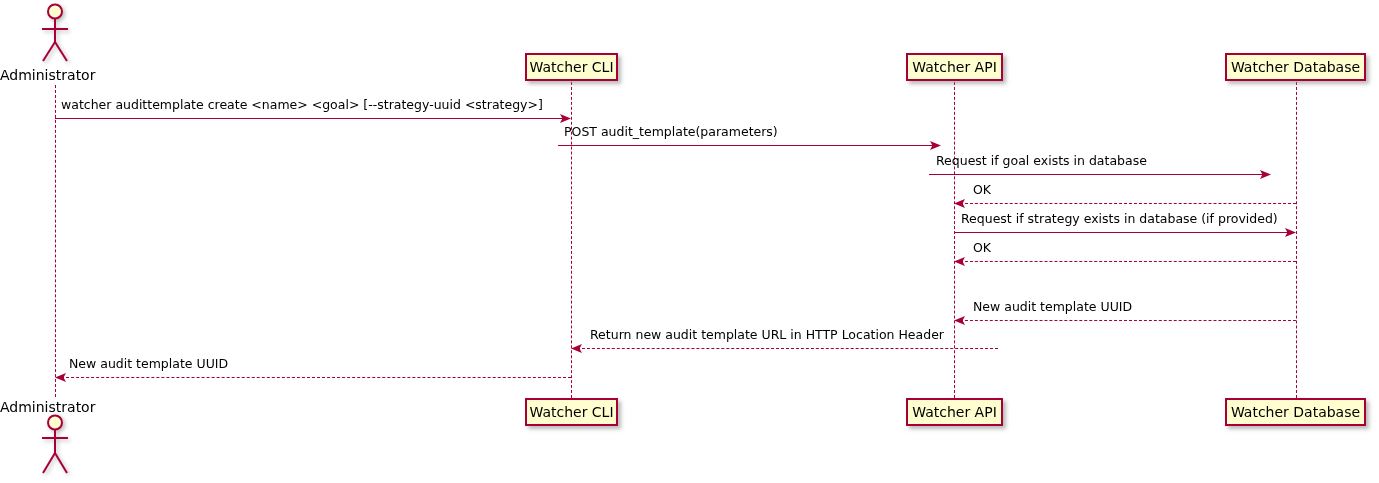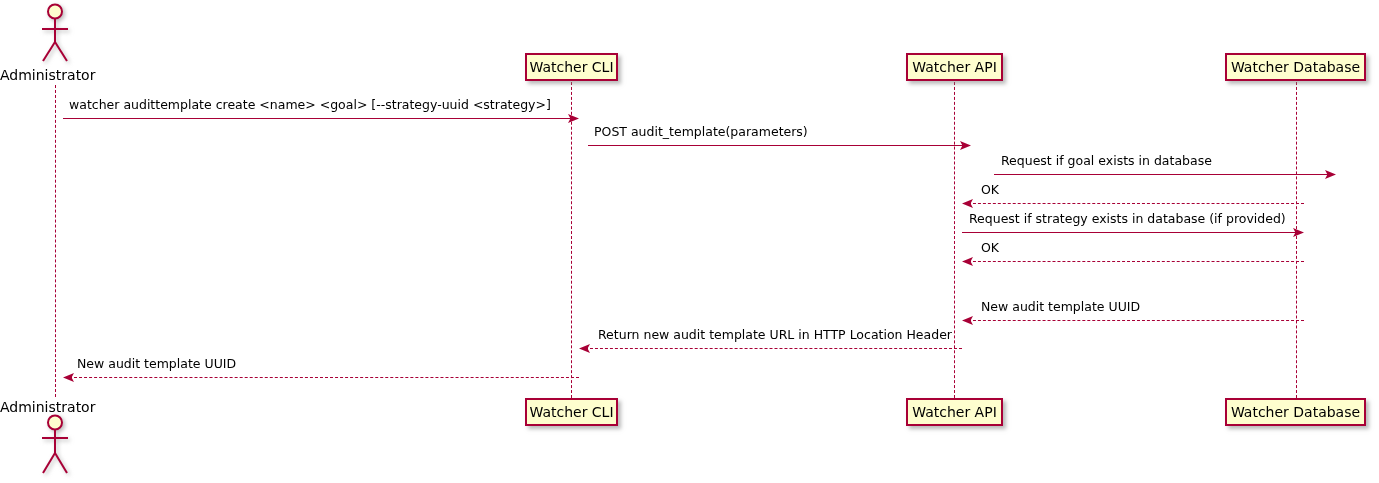--- a/index.html
+++ b/index.html
@@ -44,21 +44,20 @@
     font-size: 14px;
     white-space: nowrap;
   }
   .actor-svg {
     position: absolute;
     filter: drop-shadow(2.5px 2.5px 2px rgba(130,130,130,0.55));
   }
   .msg {
     position: absolute;
     height: 9px;
-    margin-left: 8px;
   }
   .msg .line {
     position: absolute;
     top: 4px;
     border-top: 1px solid var(--line);
   }
   .msg.solid .line { left: 0; right: 5px; }
   .msg.dashed .line { left: 6px; right: 0; border-top-style: dashed; }
   .msg .label {
     position: absolute;
@@ -99,27 +98,27 @@
   <div class="pbox" style="left:525px;  top:53px; width:93px;">Watcher CLI</div>
   <div class="pbox" style="left:906px;  top:53px; width:97px;">Watcher API</div>
   <div class="pbox" style="left:1225px; top:53px; width:141px;">Watcher Database</div>
 
   <div class="msg solid" style="left:55px; top:114px; width:516px;">
     <div class="label" style="left:6px;">watcher audittemplate create &lt;name&gt; &lt;goal&gt; [--strategy-uuid &lt;strategy&gt;]</div>
     <div class="line"></div>
     <div class="arrow right"></div>
   </div>
 
-  <div class="msg solid" style="left:580px; top:141px; width:383px;">
+  <div class="msg solid" style="left:558px; top:141px; width:383px;">
     <div class="label" style="left:6px;">POST audit_template(parameters)</div>
     <div class="line"></div>
     <div class="arrow right"></div>
   </div>
 
-  <div class="msg solid" style="left:986px; top:170px; width:342px;">
+  <div class="msg solid" style="left:929px; top:170px; width:342px;">
     <div class="label" style="left:7px;">Request if goal exists in database</div>
     <div class="line"></div>
     <div class="arrow right"></div>
   </div>
 
   <div class="msg dashed" style="left:954px; top:199px; width:342px;">
     <div class="label" style="left:19px;">OK</div>
     <div class="line"></div>
     <div class="arrow left"></div>
   </div>
@@ -136,21 +135,21 @@
     <div class="arrow left"></div>
   </div>
 
 
   <div class="msg dashed" style="left:954px; top:316px; width:342px;">
     <div class="label" style="left:19px;">New audit template UUID</div>
     <div class="line"></div>
     <div class="arrow left"></div>
   </div>
 
-  <div class="msg dashed" style="left:571px; top:344px; width:383px;">
+  <div class="msg dashed" style="left:571px; top:344px; width:383px;padding-left:44px;">
     <div class="label" style="left:19px;">Return new audit template URL in HTTP Location Header</div>
     <div class="line"></div>
     <div class="arrow left"></div>
   </div>
 
   <div class="msg dashed" style="left:55px; top:373px; width:516px;">
     <div class="label" style="left:14px;">New audit template UUID</div>
     <div class="line"></div>
     <div class="arrow left"></div>
   </div>

